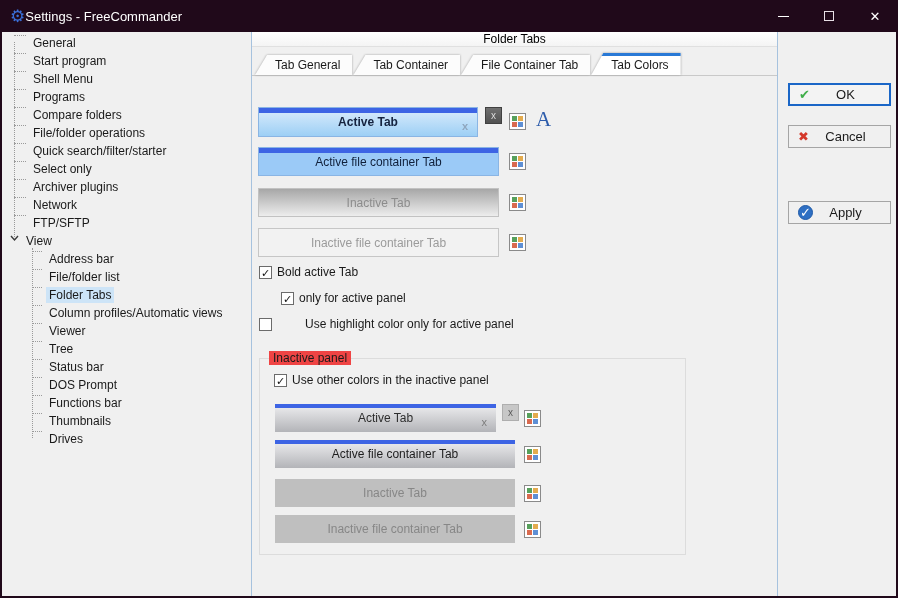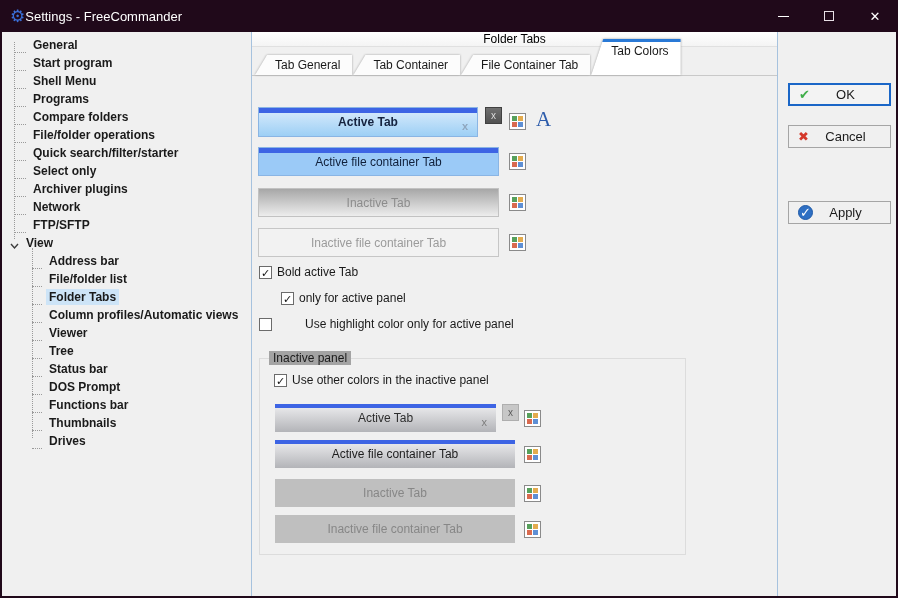--- a/index.html
+++ b/index.html
@@ -21,35 +21,35 @@
   .wbody { position:absolute; top:32px; left:2px; right:2px; bottom:2px; background:#f0f0f0; }
   .sidebar { position:absolute; left:0; top:0; bottom:0; width:249px; background:#f0f0f0; overflow:hidden; }
   .main { position:absolute; left:249px; top:0; bottom:0; width:527px; background:#f0f0f0; border-left:1px solid #a6c2de; border-right:1px solid #a6c2de; }
   .rightbar { position:absolute; left:776px; right:0; top:0; bottom:0; background:#f0f0f0; }
 
   
   .tree { position:relative; padding-top:3px; }
   .vline { position:absolute; width:0; border-left:1px dotted #9a9a9a; }
   .vline-root { left:12px; top:10px; height:197px; }
   .vline-view { left:30px; top:216px; height:190px; }
-  .titem { height:18px; display:flex; align-items:flex-end; white-space:nowrap; cursor:default;font-weight:bold; }
+  .titem { height:18px; display:flex; align-items:flex-start; white-space:nowrap; cursor:default; }
   .titem.root { padding-left:12px; }
   .titem.child { padding-left:30px; }
   .conn { display:inline-block; width:12px; border-top:1px dotted #9a9a9a; margin-right:4px; flex:none; }
   .conn.short { width:10px; }
   .tlabel { padding:1px 3px; }
   .tlabel.selected { background:#cde4f7; }
   .chev { width:13px; height:10px; margin-left:6px; margin-right:2px; flex:none; }
 
   
   .main-header { position:absolute; top:0; left:0; right:0; height:15px; background:linear-gradient(#ffffff,#f4f4f4); border-bottom:1px solid #e0e0e0; text-align:center; font-size:12px; line-height:15px; color:#000; }
   .tabstrip { position:absolute; top:15px; left:0; right:0; height:29px; display:flex; align-items:flex-end; padding-left:3px; border-bottom:1px solid #c9c9c9; }
   .tab { position:relative; height:20px; margin-right:1px; filter:drop-shadow(0 0 1px #9f9f9f); cursor:default; }
   .tab-face { position:relative; height:100%; clip-path:polygon(12px 0, 100% 0, 100% 100%, 0 100%); background:#fcfcfc; padding:3px 12px 0 20px; font-size:12px; color:#1a1a1a; }
-  .tab.active { height:36px; z-index:2; }
+  .tab.active { height:22px; z-index:2; }
   .tab.active .tab-face { background:#ffffff; padding-top:5px; }
   .tab.active .tab-face::before { content:''; position:absolute; top:0; left:0; right:0; height:3px; background:#2979d6; }
 
   .content { position:absolute; top:44px; left:0; right:0; bottom:0; }
 
   
   .sample { position:absolute; display:flex; align-items:center; justify-content:center; font-size:12px; overflow:hidden; }
   .strip { position:absolute; top:0; left:0; right:0; height:5px; background:#3d64e4; }
   .strip.thin { height:4px; }
   .closex { position:absolute; right:9px; bottom:4px; font-size:11px; line-height:1; }
@@ -74,21 +74,21 @@
   .pc1 { background:#57a05b; } .pc2 { background:#e3ab4e; } .pc3 { background:#d96a4f; } .pc4 { background:#5e8fd4; }
   .fontbtn { position:absolute; font-family:"Liberation Serif","DejaVu Serif",serif; font-size:21px; color:#2d5cab; cursor:pointer; line-height:1; }
 
   
   .cbrow { position:absolute; display:flex; align-items:center; height:16px; }
   .cbox { width:13px; height:13px; background:#fff; border:1px solid #6b6b6b; margin-right:5px; flex:none; text-align:center; font-size:11px; line-height:12px; color:#111; }
   .cblabel { font-size:12px; }
 
   
   .groupbox { position:absolute; border:1px solid #dcdcdc; }
-  .legend { position:absolute; top:-8px; left:9px; background:#a3a3a3; padding:0 4px; font-size:12px; color:#1a1a1a; }
+  .legend { position:absolute; top:-8px; left:9px; background:#ef4444; padding:0 4px; font-size:12px; color:#1a1a1a; }
 
   
   .abtn { position:absolute; left:10px; width:103px; height:23px; display:flex; align-items:center; background:#f0f0f0; border:1px solid #a5a5a5; font-size:13px; cursor:pointer; }
   .abtn.primary { border:2px solid #1a66c7; background:#f3f3f3; }
   .abtn .aicon { position:absolute; left:9px; font-size:13px; line-height:1; }
   .abtn .albl { flex:1; text-align:center; padding-left:12px; }
   .ok-check { color:#3fae49; font-weight:bold; }
   .cancel-x { color:#d4382a; font-weight:bold; }
   .apply-circ { width:15px; height:15px; border-radius:50%; background:#2e6fc3; border:1px solid #1f5aa8; color:#fff; font-size:9px; line-height:14px; text-align:center; font-weight:bold; }
 </style>

